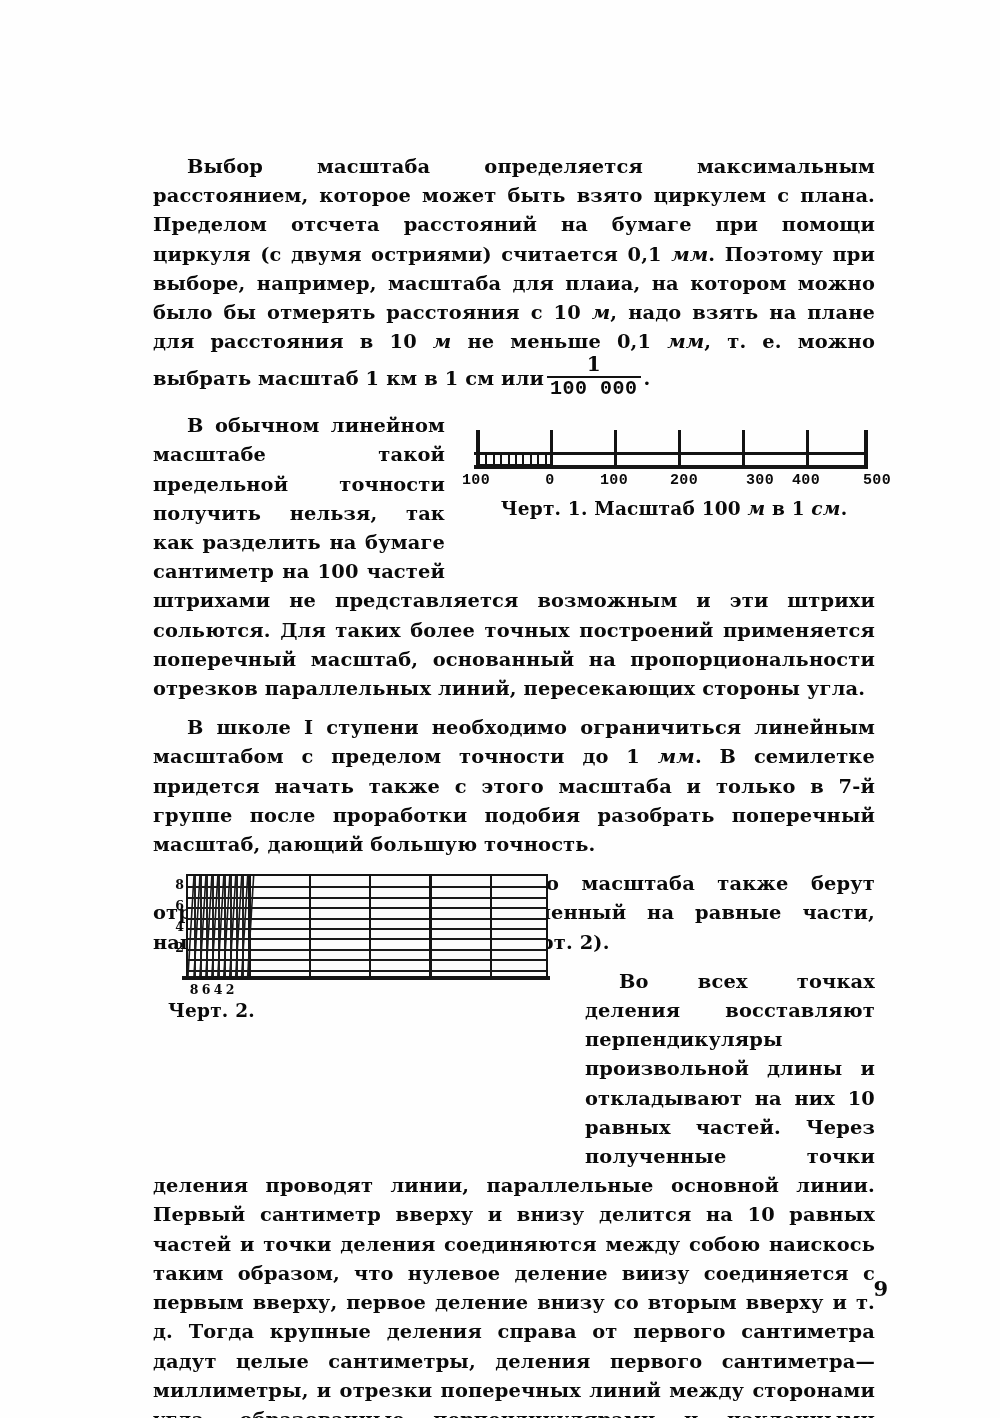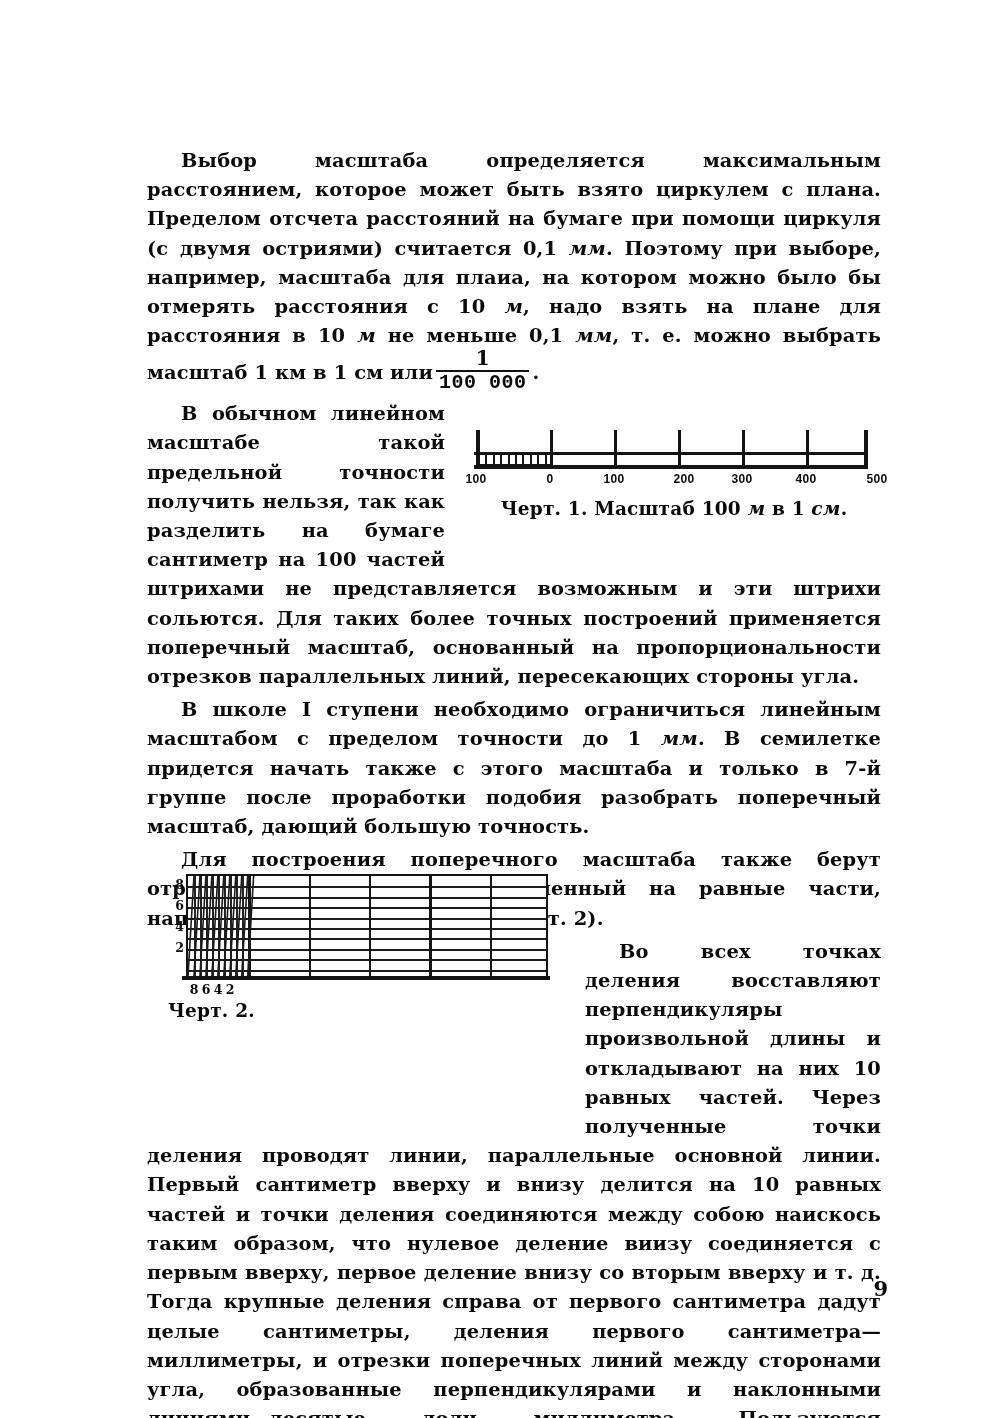--- a/index.html
+++ b/index.html
@@ -21,21 +21,21 @@
 
   
   .body-col {
     position: absolute;
     left: 143px;
     top: 142px;
     width: 742px;
   }
 
   p.para {
-    margin: 4px;
+    margin: 10px;
     font-size: 19.4px;
     line-height: 29.2px;
     text-align: justify;
     text-justify: inter-word;
     font-weight: 600;
     letter-spacing: 0.15px;
     font-family: "DejaVu Serif", serif;
     -webkit-font-smoothing: none;
   }
   p.para + p.para { margin-top: 0; }
@@ -143,25 +143,25 @@
   }
   .ruler .labels {
     position: absolute;
     top: 48px;
     left: 0;
     width: 402px;
     height: 20px;
   }
   .ruler .labels span {
     position: absolute;
-    font-size: 12px;
+    font-size: 15px;
     font-weight: 700;
     letter-spacing: 0.4px;
     transform: translateX(-50%);
-    font-family: Liberation Sans, sans-serif;
+    font-family: Liberation Mono, monospace;
   }
   .fig-caption {
     margin-top: 28px;
     text-align: center;
     font-size: 18.5px;
     font-weight: 600;
     letter-spacing: 0.2px;
     font-family: "DejaVu Serif", serif;
   }
   .fig-caption .ital { font-style: italic; }
@@ -320,21 +320,21 @@
           <div class="tick" style="left: 274px;"></div>
           <div class="tick" style="left: 338px;"></div>
           <div class="endcap" style="left: 8px;"></div>
           <div class="endcap" style="left: 396px;"></div>
         </div>
       <div class="labels" id="ruler-labels">
           <span style="left: 8px;">100</span>
           <span style="left: 82px;">0</span>
           <span style="left: 146px;">100</span>
           <span style="left: 216px;">200</span>
-          <span style="left: 274px;">300</span>
+          <span style="left: 292px;">300</span>
           <span style="left: 338px;">400</span>
           <span style="left: 409px;">500</span>
         </div>
     </div>
     <div class="fig-caption">
       <span>Черт. 1. Масштаб 100 </span><span class="ital">м</span><span> в 1 </span><span class="ital">см</span><span>.</span>
     </div>
   </div>
 
   <div class="fig2">

